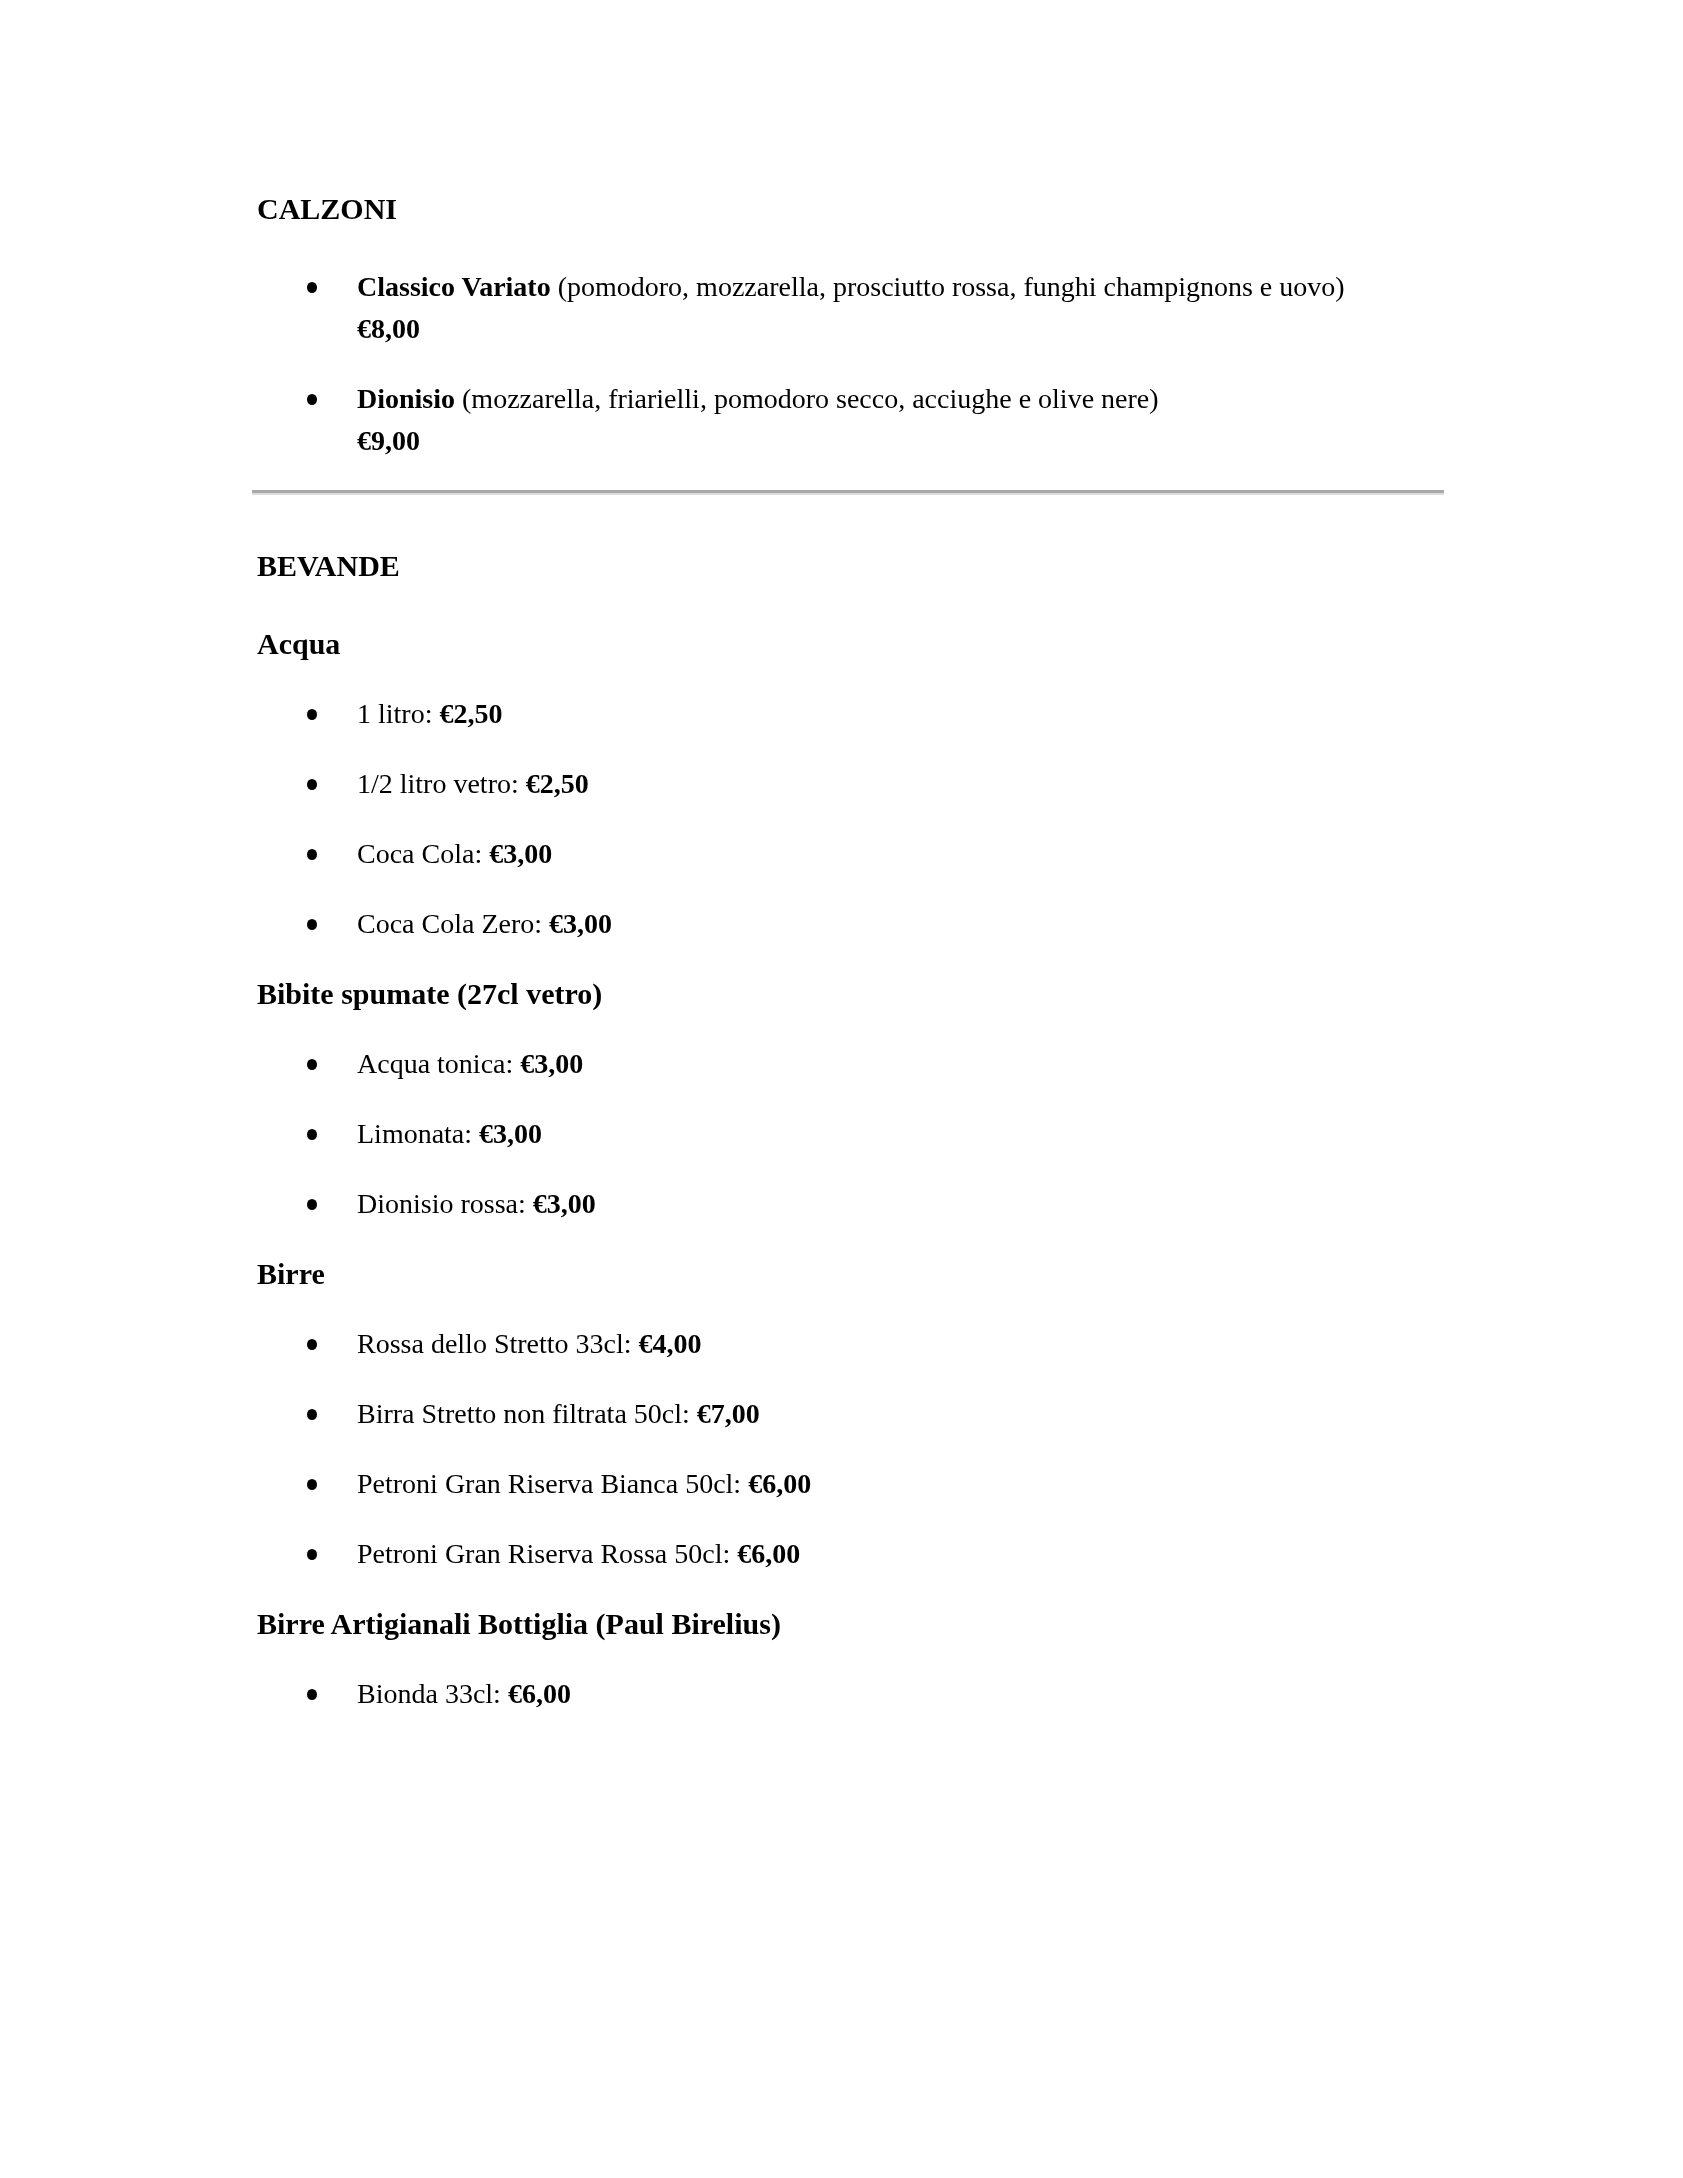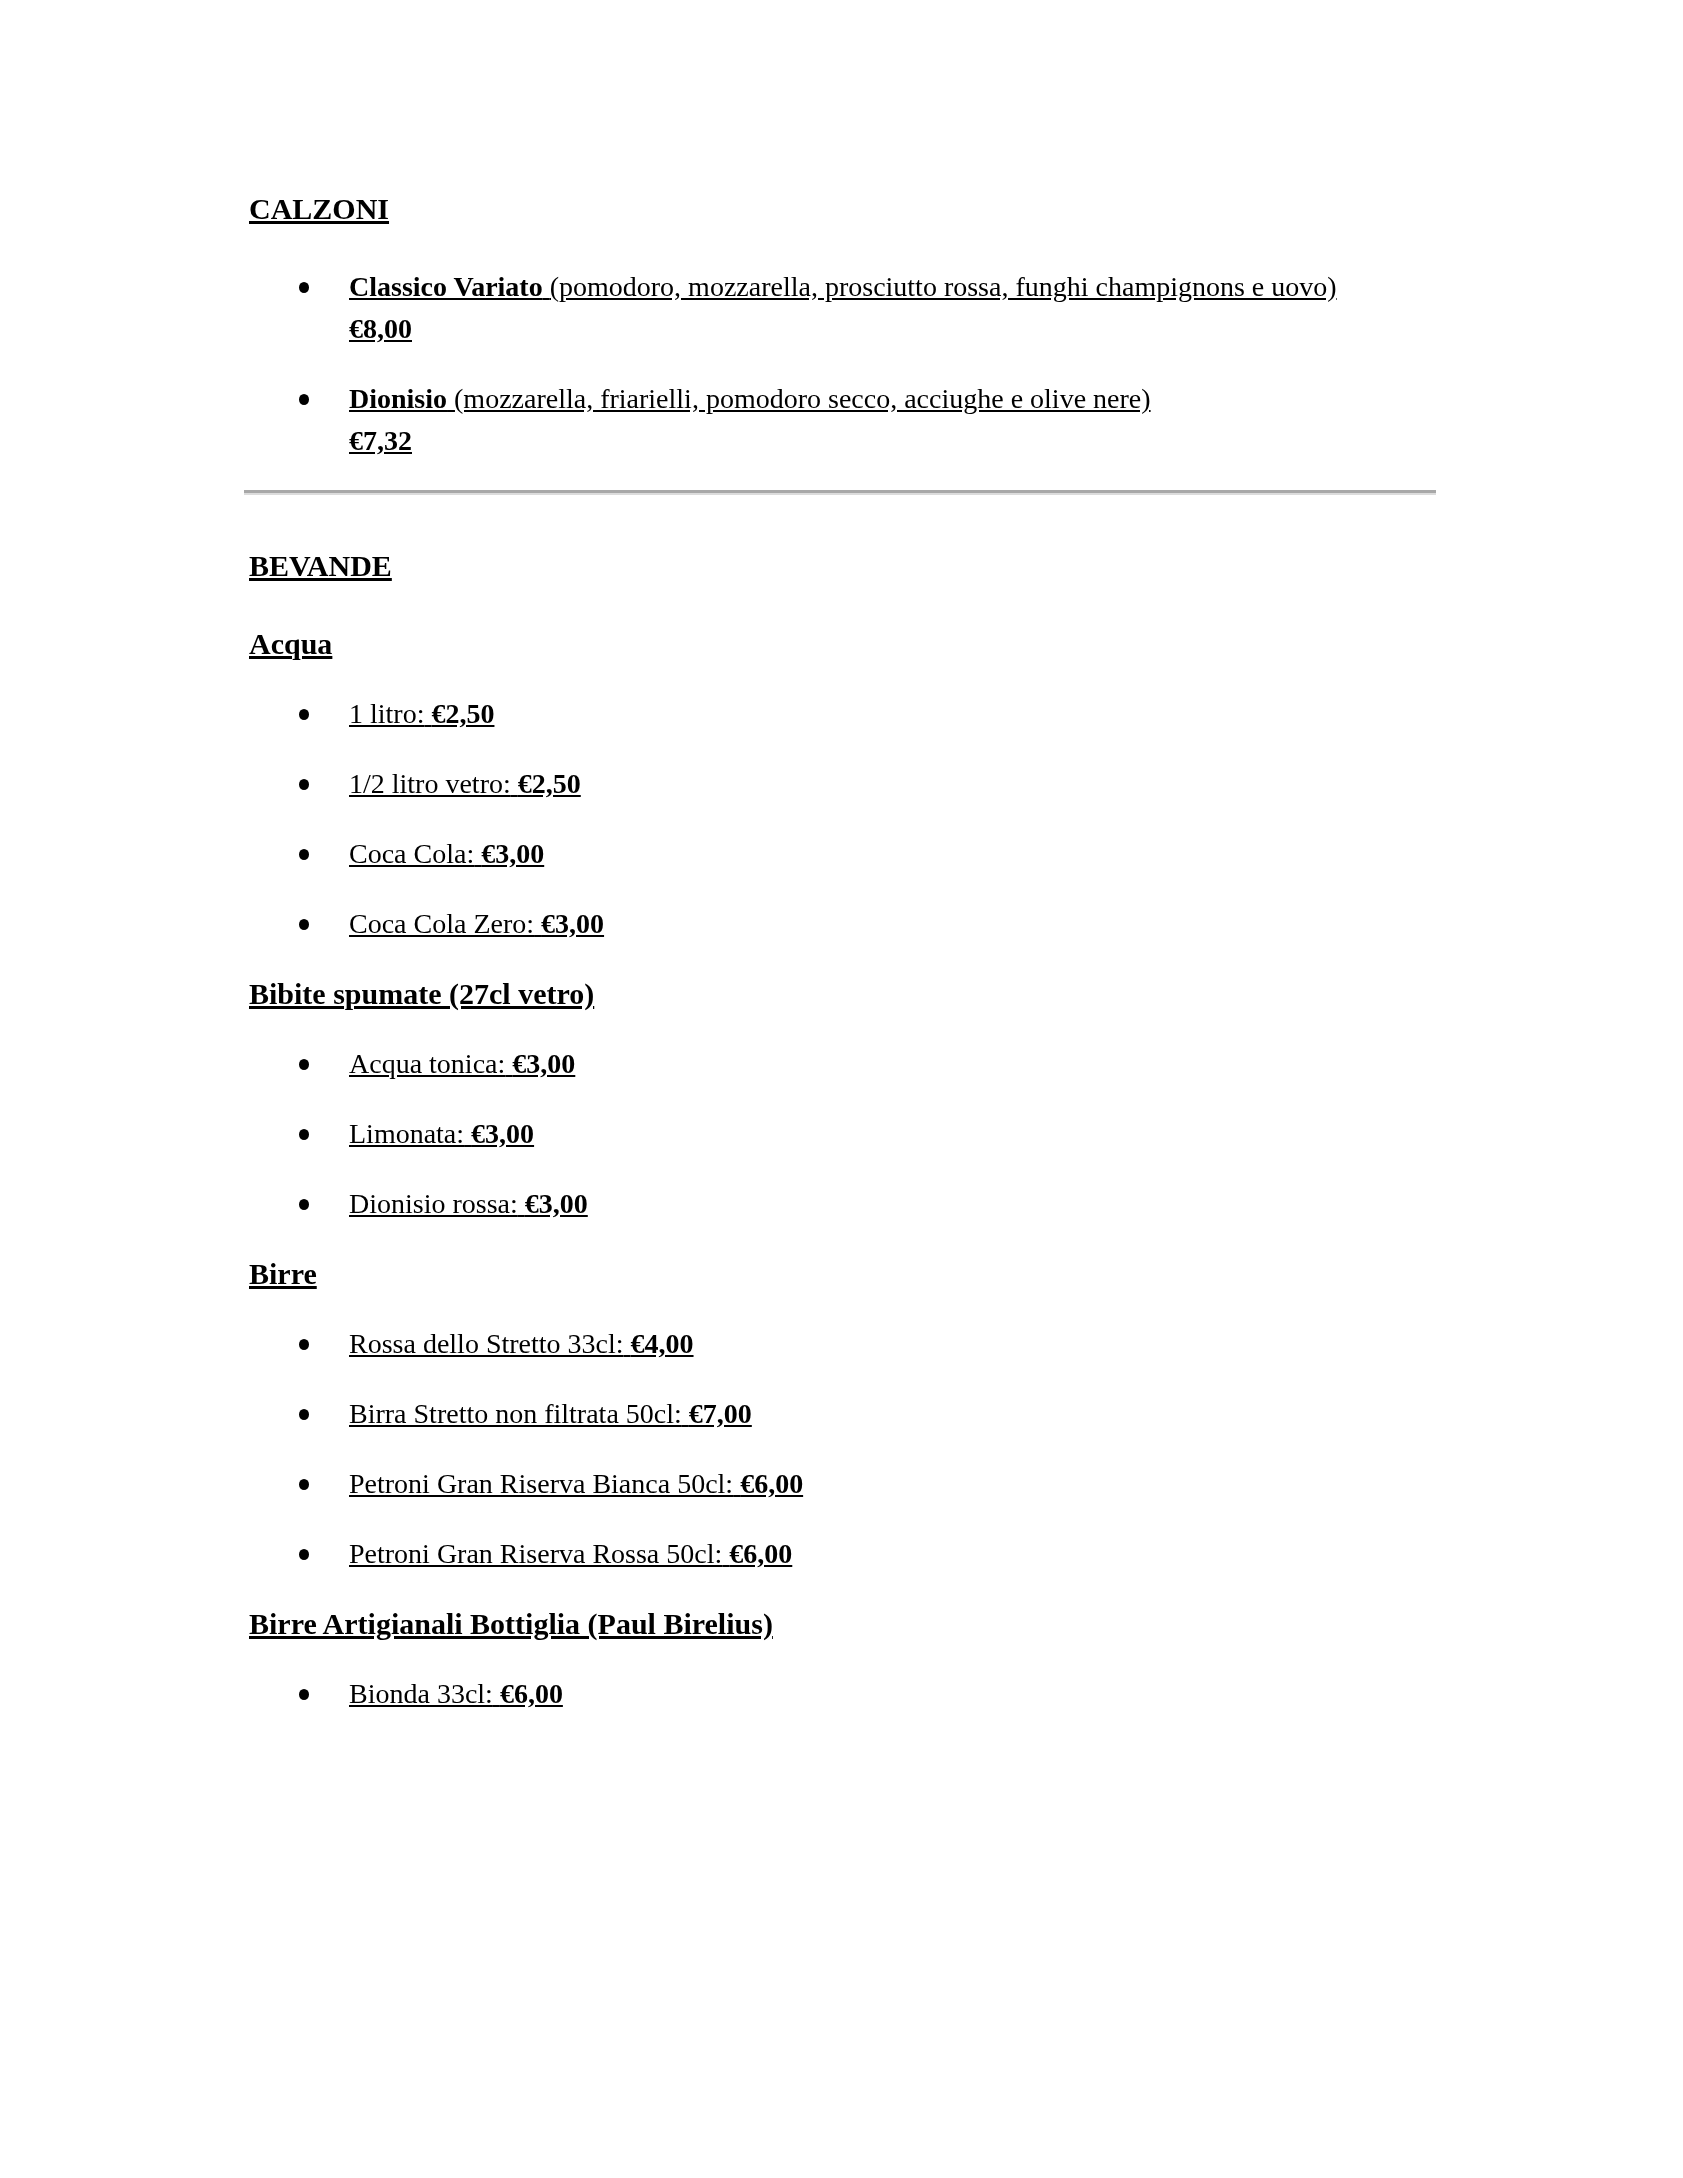--- a/index.html
+++ b/index.html
@@ -7,24 +7,23 @@
     width: 1683px;
     height: 2178px;
     background: #ffffff;
     color: #000000;
     font-family: "Liberation Serif", "DejaVu Serif", serif;
     position: relative;
     overflow: hidden;
   }
   .content {
     position: absolute;
-    left: 249px;
+    left: 257px;
     top: 188px;
     width: 1188px;
-    text-decoration: underline;
   }
   .section-title {
     font-size: 30px;
     font-weight: bold;
     line-height: 42px;
     margin: 0 0 36px 0;
   }
   .sub-title {
     font-size: 30px;
     font-weight: bold;
@@ -71,21 +70,21 @@
     <h2 class="section-title">CALZONI</h2>
     <ul class="menu-list">
       <li>
         <span class="bullet"></span>
         <p class="item-line"><span class="dish">Classico Variato</span> <span>(pomodoro, mozzarella, prosciutto rossa, funghi champignons e uovo)</span></p>
         <p class="price-line">€8,00</p>
       </li>
       <li>
         <span class="bullet"></span>
         <p class="item-line"><span class="dish">Dionisio</span> <span>(mozzarella, friarielli, pomodoro secco, acciughe e olive nere)</span></p>
-        <p class="price-line">€7,32</p>
+        <p class="price-line">€9,00</p>
       </li>
     </ul>
   </section>
 
   <hr class="divider">
 
   <section>
     <h2 class="section-title">BEVANDE</h2>
 
     <h3 class="sub-title">Acqua</h3>

